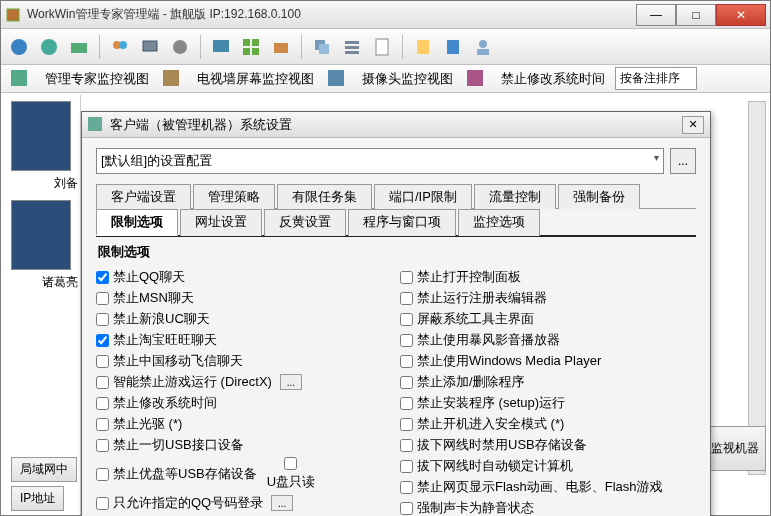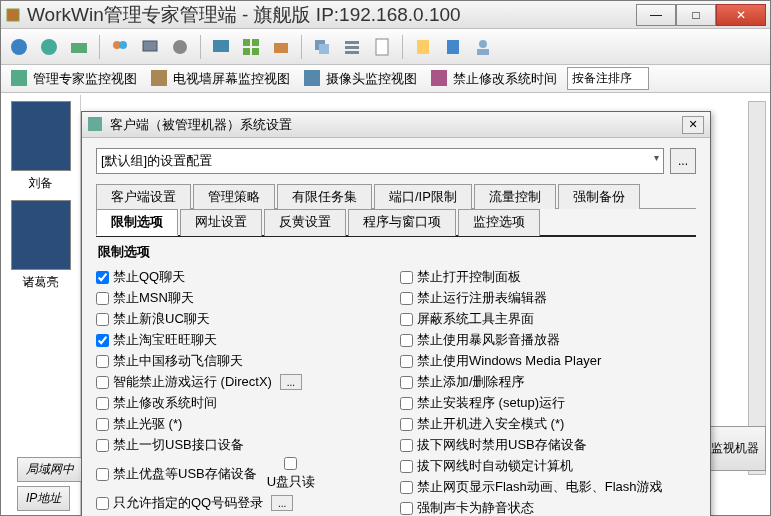--- a/index.html
+++ b/index.html
@@ -2,38 +2,38 @@
 <html><head>
 <meta charset="utf-8">
 <style>
 * { box-sizing: border-box; margin: 0; padding: 0; font-family: "Microsoft YaHei", SimSun, Arial, sans-serif; }
 body { background: #e8e8e8; width: 771px; height: 516px; overflow: hidden; position: relative; }
 
 
 .main-window { position: absolute; top: 0; left: 0; width: 771px; height: 516px; background: #fff; border: 1px solid #7a7a7a; }
 .titlebar { height: 28px; background: linear-gradient(#f7f7f7, #e1e1e1); display: flex; align-items: center; padding: 0 4px; border-bottom: 1px solid #bfbfbf; }
 .titlebar .app-icon { width: 16px; height: 16px; margin-right: 6px; }
-.titlebar .title-text { flex: 1; font-size: 19px; color: #333; }
+.titlebar .title-text { flex: 1; font-size: 12px; color: #333; }
 .winctl { display: flex; gap: 0; }
 .winctl button { width: 40px; height: 22px; border: 1px solid #888; background: linear-gradient(#f9f9f9,#e2e2e2); font-size: 12px; cursor: pointer; }
 .winctl .close { background: linear-gradient(#e86a54,#c7402c); color: #fff; border-color: #a33; width: 50px; }
 
 .toolbar { height: 36px; background: linear-gradient(#fdfdfd,#e6e6e6); border-bottom: 1px solid #c0c0c0; display: flex; align-items: center; padding: 0 6px; gap: 6px; }
 .tb-icon { width: 24px; height: 24px; display: inline-flex; align-items: center; justify-content: center; cursor: pointer; }
 .tb-sep { width: 1px; height: 24px; background: #bbb; margin: 0 2px; }
 
 .viewbar { height: 28px; background: linear-gradient(#fdfdfd,#eeeeee); border-bottom: 1px solid #c0c0c0; display: flex; align-items: center; padding: 0 6px; gap: 6px; font-size: 13px; }
-.viewbar .vbtn { display: flex; align-items: flex-end; gap: 4px; padding: 2px 4px; cursor: pointer; }
+.viewbar .vbtn { display: flex; align-items: flex-end; gap: 16px; padding: 2px 4px; cursor: pointer; }
 .viewbar .vicon { width: 18px; height: 18px; }
 .sort-combo { border: 1px solid #999; background: #fff; padding: 2px 16px 2px 4px; font-size: 12px; position: relative; }
 
 .content-area { position: absolute; top: 94px; left: 0; right: 0; bottom: 0; display: flex; }
 .left-panel { width: 80px; background: #fff; border-right: 1px solid #ccc; padding: 6px 2px; }
 .thumb { width: 60px; height: 70px; margin: 0 auto 4px; background: #2a4d7a; border: 1px solid #888; }
-.thlabel { font-size: 12px; text-align: center; margin-bottom: 8px; }
+.thlabel { font-size: 12px; text-align: right; margin-bottom: 8px; }
 .bl-btn { border: 1px solid #999; background: linear-gradient(#f5f5f5,#e0e0e0); font-size: 12px; padding: 3px 8px; margin: 2px; display: inline-block; }
 
 
 .dialog { position: absolute; top: 110px; left: 80px; width: 630px; background: #f4f4f4; border: 1px solid #666; box-shadow: 2px 2px 6px rgba(0,0,0,.3); }
 .dlg-title { height: 26px; background: linear-gradient(#f7f7f7,#dedede); display: flex; align-items: center; padding: 0 6px; border-bottom: 1px solid #bbb; }
 .dlg-title .dicon { width: 16px; height: 16px; margin-right: 6px; }
 .dlg-title .dtext { flex: 1; font-size: 13px; }
 .dlg-title .dclose { width: 22px; height: 18px; border: 1px solid #999; background: #eee; font-size: 11px; cursor: pointer; }
 
 .dlg-body { padding: 10px 14px 6px; }
@@ -211,21 +211,21 @@
       <div class="thumb"></div>
       <div class="thlabel">刘备</div>
       <div class="thumb"></div>
       <div class="thlabel">诸葛亮</div>
     </div>
   </div>
 
   <div class="right-strip"></div>
   <div class="right-btn">监视机器</div>
 
-  <div style="position:absolute;bottom:2px;left:14px;font-style:italic;">
+  <div style="position:absolute;bottom:2px;left:8px;">
     <span class="bl-btn">局域网中</span><br>
     <span class="bl-btn">IP地址</span>
   </div>
 
   <div class="dialog">
     <div class="dlg-title">
       <span class="dicon">
           <svg width="14" height="14">
             <rect width="14" height="14" fill="#6a9"></rect>
           </svg>

